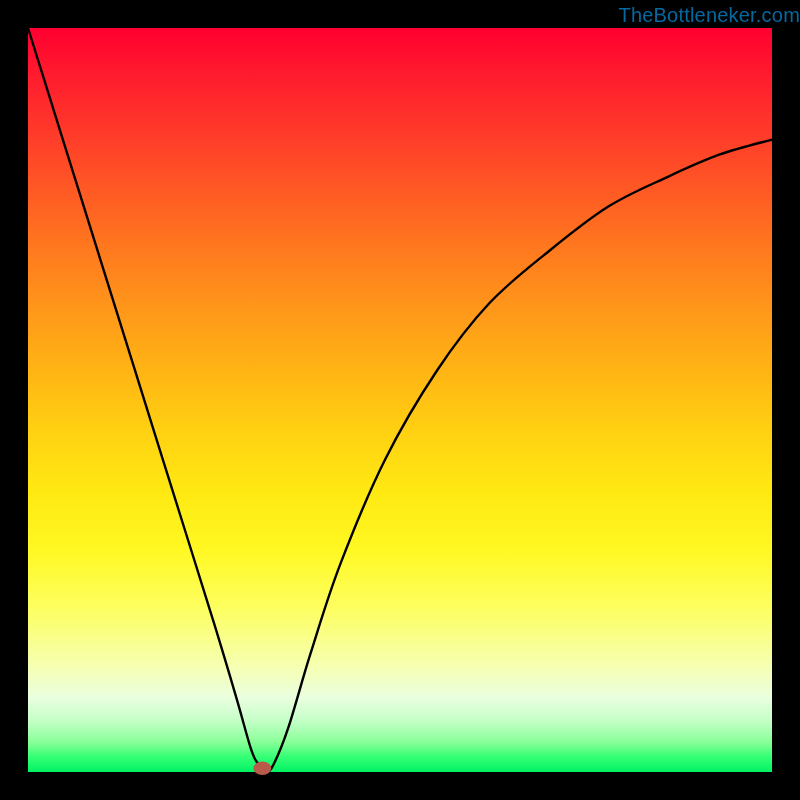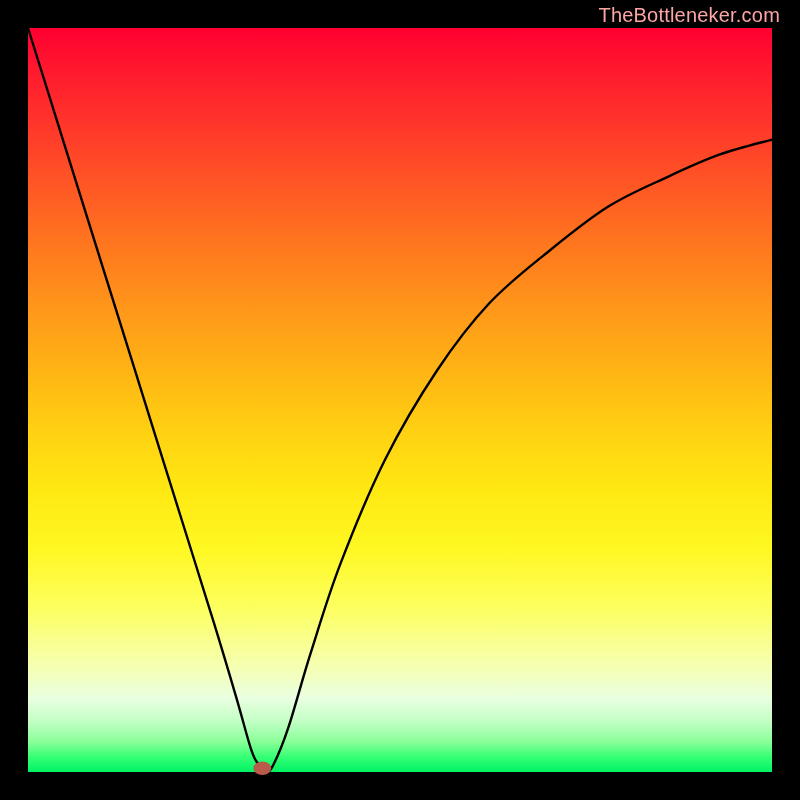--- a/index.html
+++ b/index.html
@@ -40,22 +40,22 @@
       #eaffe0 90%,
       #c6ffc8 93%,
       #88ff98 96%,
       #34ff74 98%,
       #00f264 100%
     );
   }
   .watermark {
     position: absolute;
     top: 4px;
-    right: 20px;
-    color: #fca5a5;
+    right: 0;
+    color: #0369a1;
     font-size: 20px;
     font-weight: 500;
     letter-spacing: 0.2px;
     user-select: none;
   }
   svg.curve {
     position: absolute;
     left: 0;
     top: 0;
     width: 744px;

